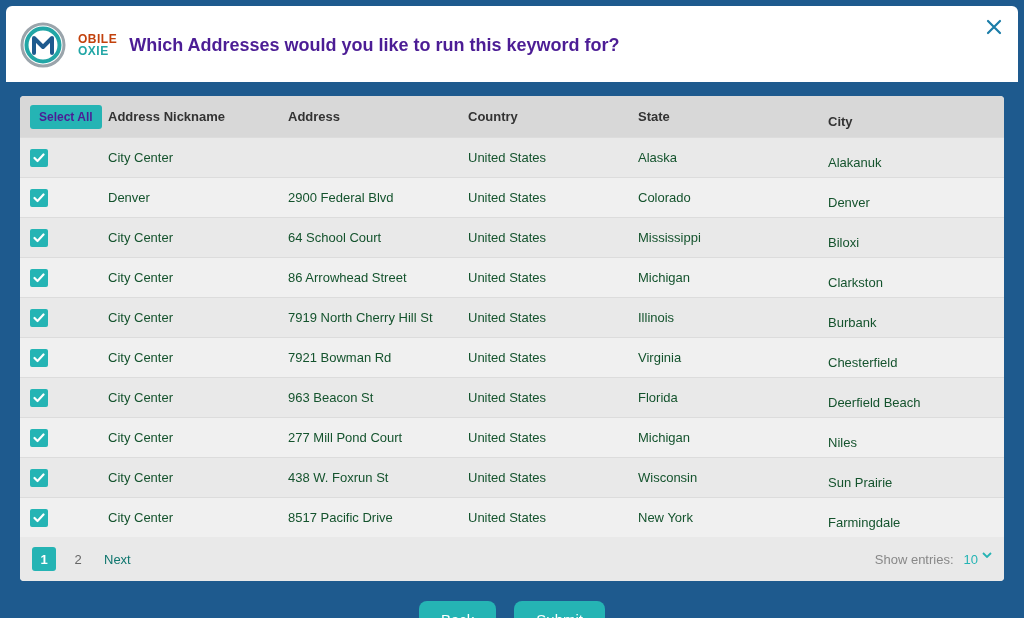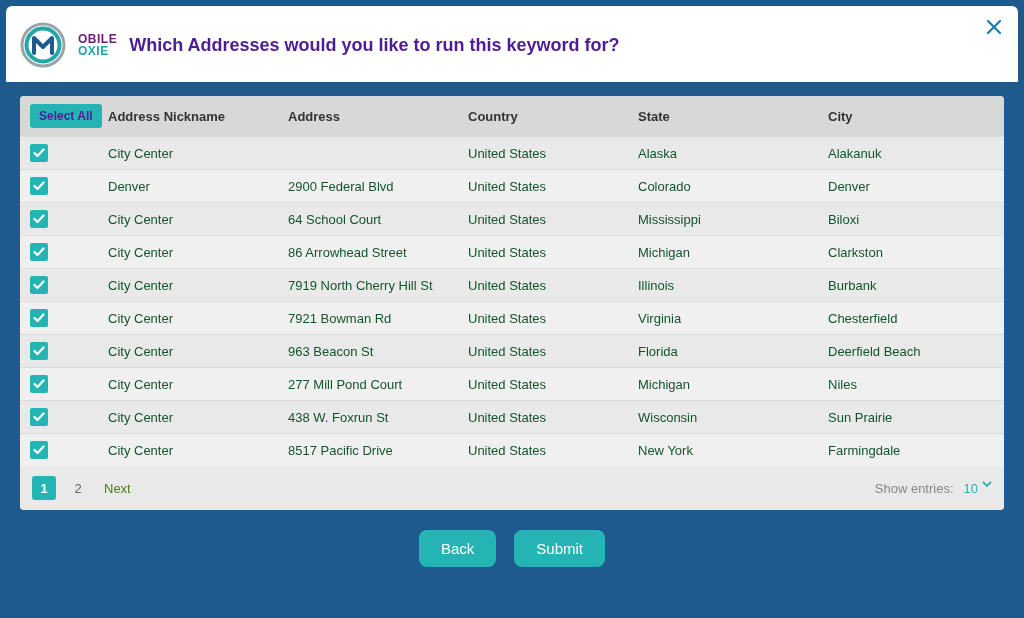--- a/index.html
+++ b/index.html
@@ -32,21 +32,21 @@
   }
   .logo svg { display: block; }
   .brand-text {
     display: flex;
     flex-direction: column;
     line-height: 1;
     font-weight: bold;
     font-size: 12px;
     letter-spacing: 0.5px;
   }
-  .brand-top { color: #701a75; }
+  .brand-top { color: #c2410c; }
   .brand-bot { color: #22a6a6; }
   .title {
     color: #4c1d95;
     font-size: 18px;
     font-weight: bold;
   }
   .close-icon {
     position: absolute;
     top: 12px;
     right: 16px;
@@ -72,21 +72,21 @@
     padding: 8px 10px;
     font-size: 13px;
     font-weight: bold;
     color: #333;
   }
   .col-check { width: 78px; }
   .col-nick  { width: 180px; }
   .col-addr  { width: 180px; }
   .col-country { width: 170px; }
   .col-state { width: 190px; }
-  .col-city  { flex: 1; }
+  .col-city  { flex: 1; margin-top: 10px; }
   .select-all {
     background: #25b4b4;
     color: #4c1d95;
     border: none;
     border-radius: 3px;
     padding: 5px 9px;
     font-size: 12px;
     font-weight: bold;
     cursor: pointer;
   }
@@ -128,21 +128,21 @@
     margin-right: 10px;
     cursor: pointer;
     font-size: 13px;
     color: #666;
   }
   .page-btn.active {
     background: #25b4b4;
     color: #fff;
     font-weight: bold;
   }
-  .next-btn { cursor: pointer; color: #4d7c0f; margin-left: 4px; }
+  .next-btn { cursor: pointer; color: #0f766e; margin-left: 4px; }
   .show-entries {
     margin-left: auto;
     display: flex;
     align-items: center;
     gap: 10px;
     color: #888;
     font-size: 13px;
   }
   .entries-val {
     color: #25b4b4;

